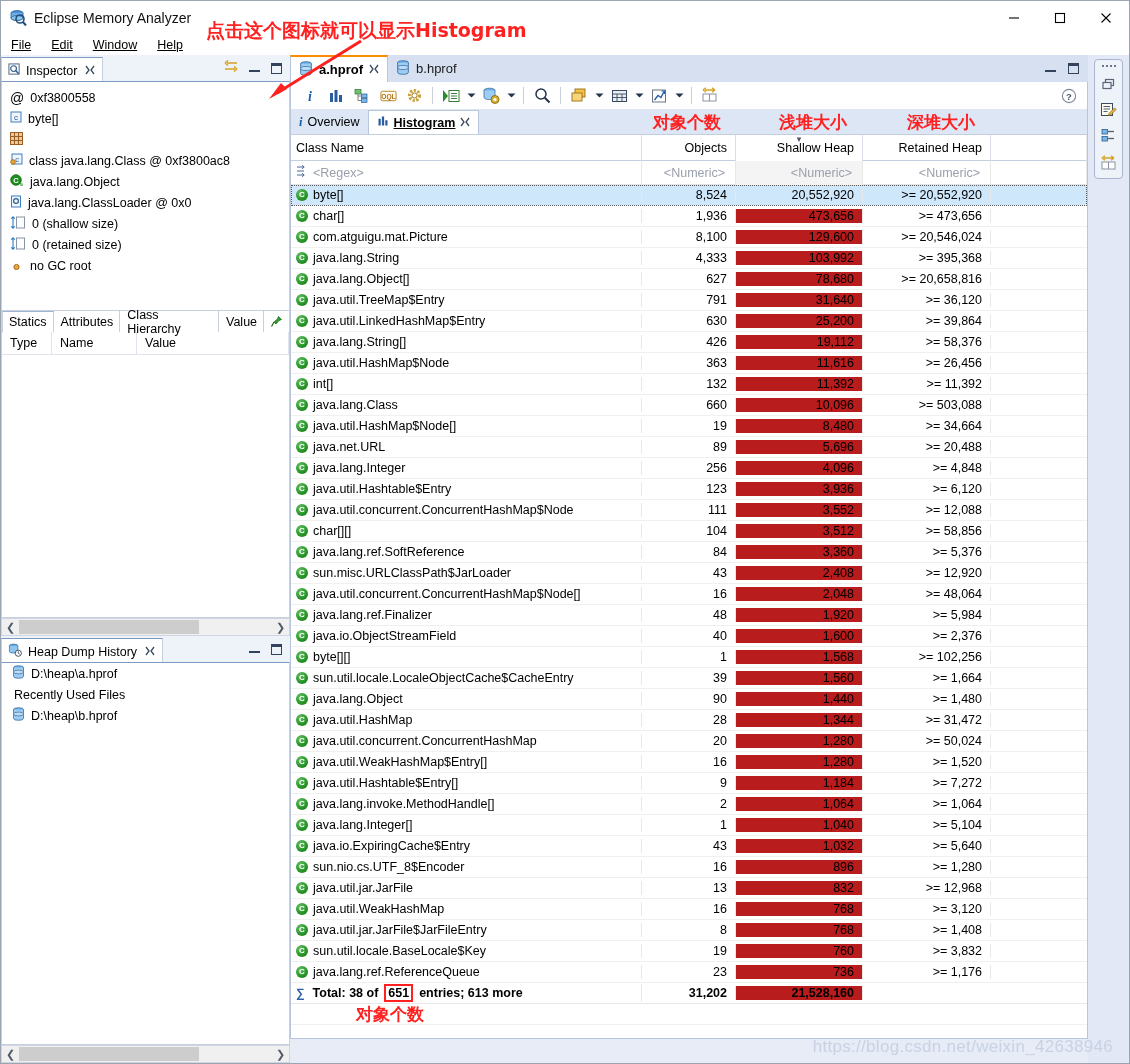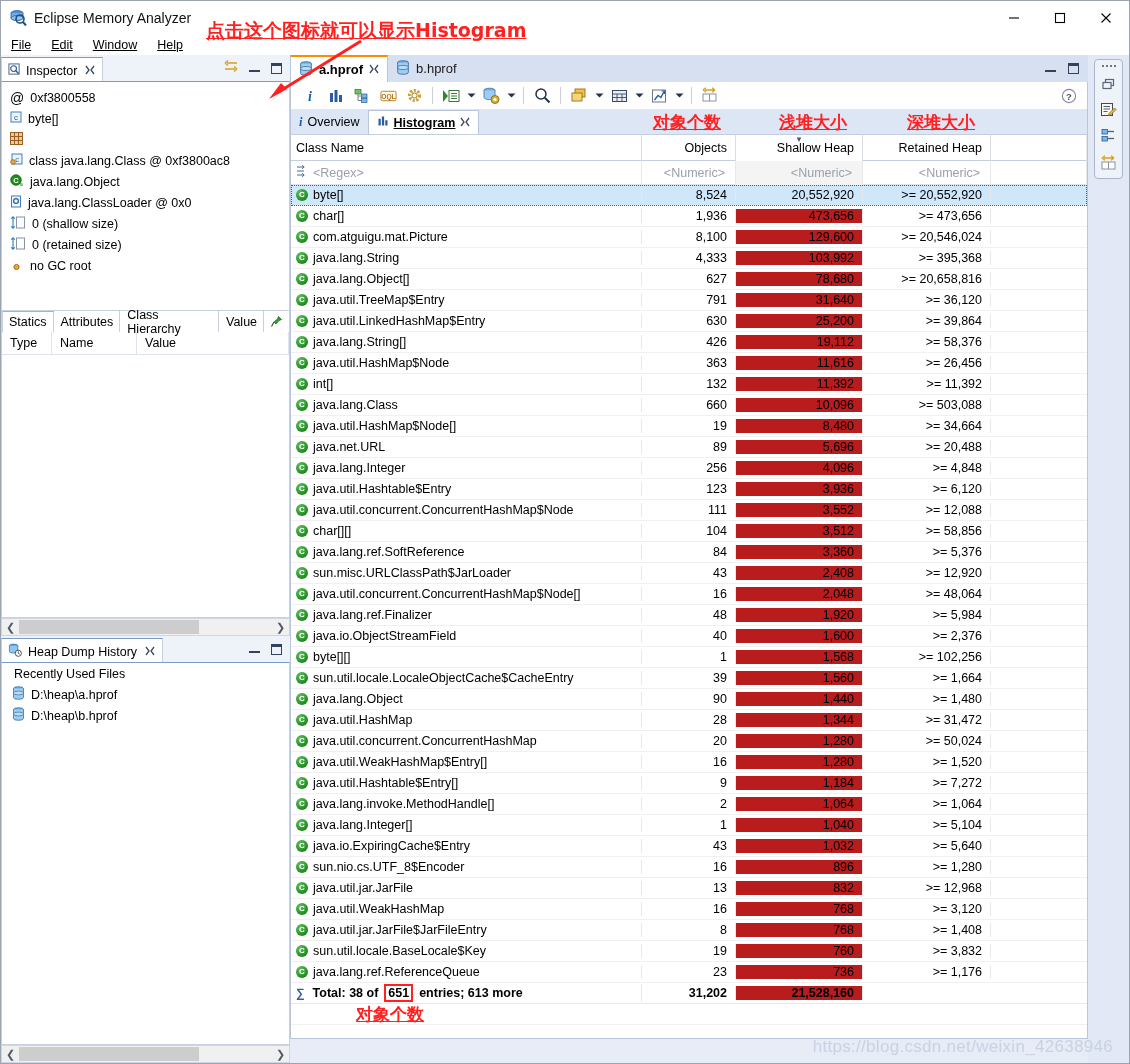--- a/index.html
+++ b/index.html
@@ -136,21 +136,21 @@
   .cls-icon {
     width:12px; height:12px; border-radius:50%;
     background:radial-gradient(circle at 35% 30%, #5fbe5f 0%, #1e8c1e 70%, #0f6b0f 100%);
     color:#fff; font-size:8px; font-weight:bold; display:flex; align-items:center; justify-content:center;
     flex:0 0 12px; line-height:1;
   }
   .sigma { color:#2f5fa5; font-weight:bold; font-size:12px; margin-right:3px; }
 
   
   .anno { position:absolute; color:#ff2020; font-weight:bold; pointer-events:none; }
-  .anno.cn { font-family:"DejaVu Sans", sans-serif;text-decoration:underline; }
+  .anno.cn { font-family:"DejaVu Sans", sans-serif; }
 
   .watermark {
     position:absolute; right:16px; bottom:6px;
     color:#c9d2e3; font-size:17px; letter-spacing:0.3px;
   }
   .statusbar { height:24px; flex:0 0 24px; background:#e7ecf7; }
 
   .rb-group { position:absolute; top:4px; left:6px; width:29px;
     border:1px solid #aab6cd; border-radius:4px; background:#eef2f9; padding-bottom:3px; }
   .rb-item { width:27px; height:26px; display:flex; align-items:center; justify-content:center; }
@@ -376,32 +376,32 @@
                   <path d="M1 1 L4 5 L1 9 M9 1 L6 5 L9 9" fill="none" stroke="#3b4a60" stroke-width="1.3"></path>
                 </svg>
             </span>
           </div>
           <div class="view-tools">
             <span class="minbtn"></span>
             <span class="maxbtn"></span>
           </div>
         </div>
         <div class="view-body">
-          <div class="insp-row" style="padding-left:12px;">
-            <span>Recently Used Files</span>
-          </div>
           <div class="insp-row" style="padding-left:10px;">
             <span>
               <svg width="13" height="14" viewBox="0 0 13 14">
                 <ellipse cx="6.5" cy="2.6" rx="5" ry="1.9" fill="#6fb0e8" stroke="#2a5d8f" stroke-width="0.7"></ellipse>
                 <path d="M1.5 2.6 v8.8 a5 1.9 0 0 0 10 0 V2.6" fill="#9ecdf4" stroke="#2a5d8f" stroke-width="0.7"></path>
                 <ellipse cx="6.5" cy="7" rx="5" ry="1.9" fill="#bcdcf8" stroke="#2a5d8f" stroke-width="0.6"></ellipse>
               </svg>
             </span>
             <span>D:\heap\a.hprof</span>
+          </div>
+          <div class="insp-row" style="padding-left:12px;">
+            <span>Recently Used Files</span>
           </div>
           <div class="insp-row" style="padding-left:10px;">
             <span>
               <svg width="13" height="14" viewBox="0 0 13 14">
                 <ellipse cx="6.5" cy="2.6" rx="5" ry="1.9" fill="#6fb0e8" stroke="#2a5d8f" stroke-width="0.7"></ellipse>
                 <path d="M1.5 2.6 v8.8 a5 1.9 0 0 0 10 0 V2.6" fill="#9ecdf4" stroke="#2a5d8f" stroke-width="0.7"></path>
                 <ellipse cx="6.5" cy="7" rx="5" ry="1.9" fill="#bcdcf8" stroke="#2a5d8f" stroke-width="0.6"></ellipse>
               </svg>
             </span>
             <span>D:\heap\b.hprof</span>

